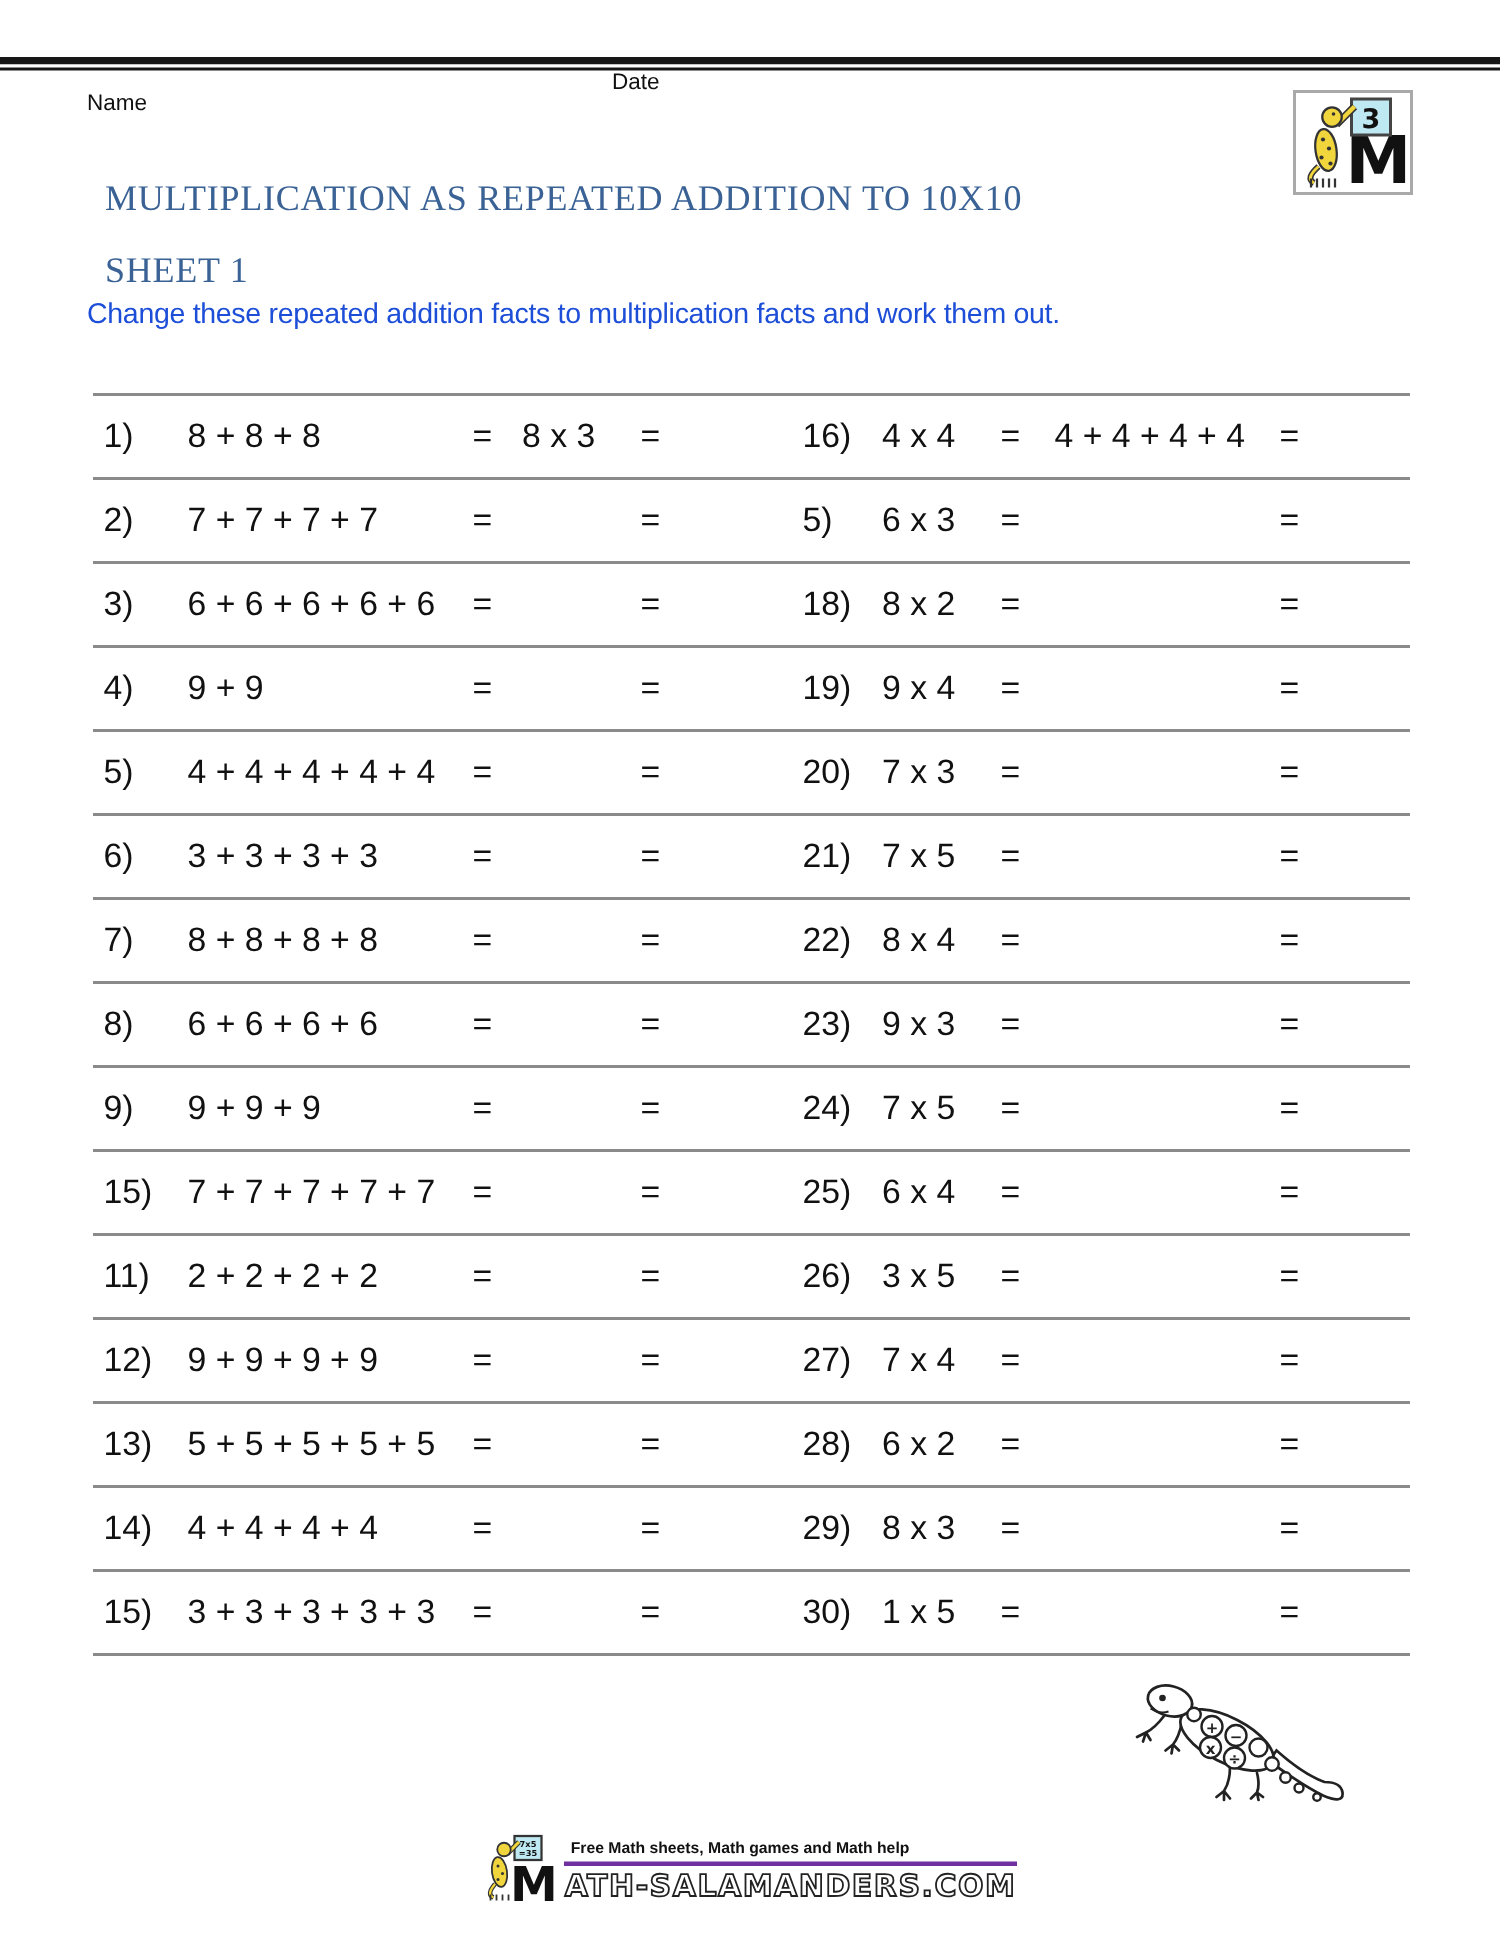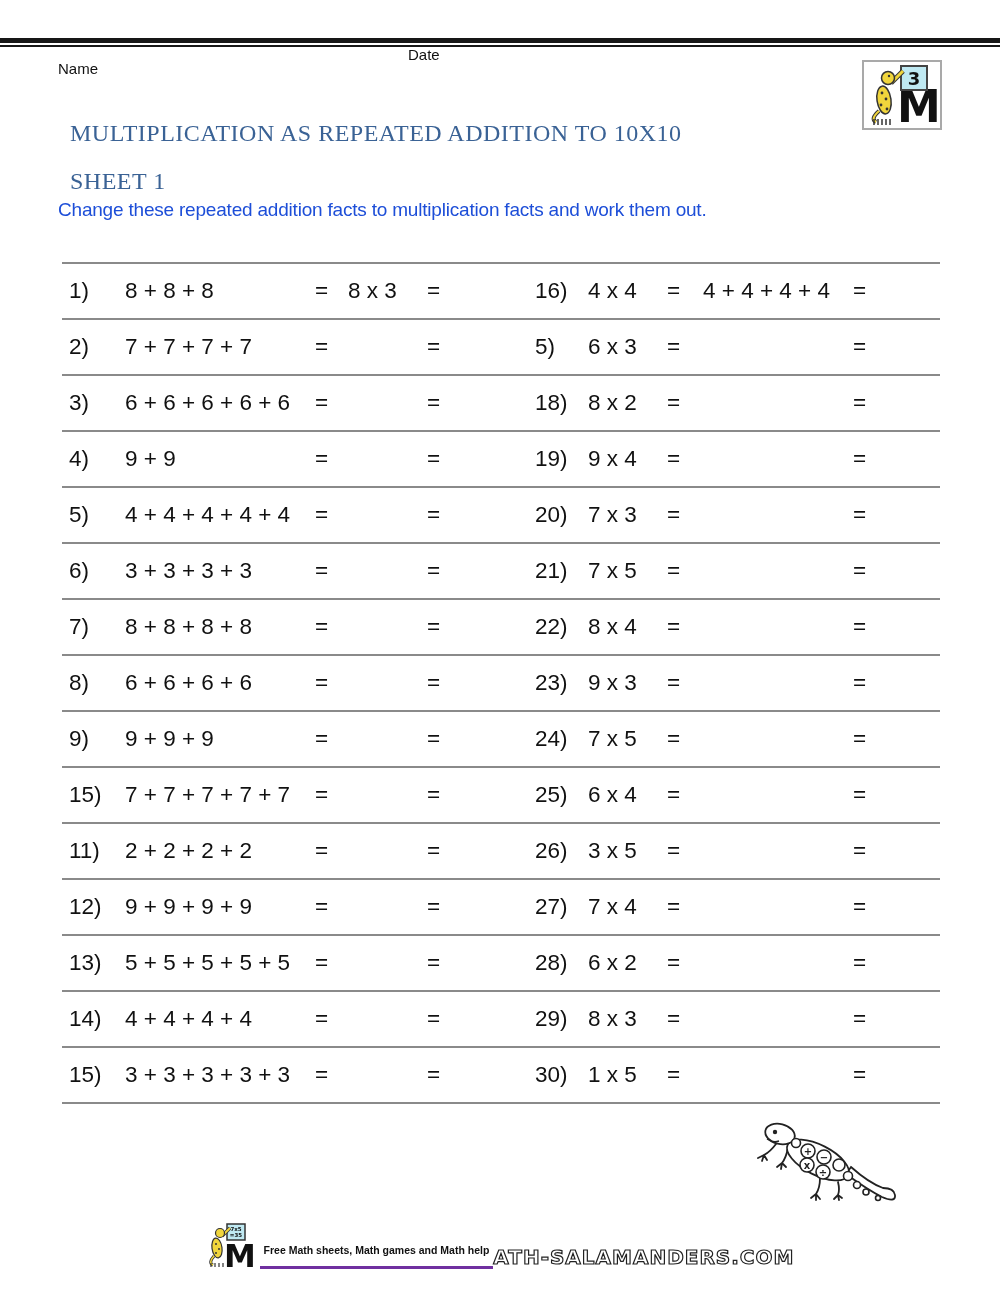--- a/index.html
+++ b/index.html
@@ -30,21 +30,21 @@
         align-items:center;font-size:22.5px;color:#111;}
   .cell{white-space:nowrap;}
   .cell.num{padding-left:7px;}
 
   
   .salamander-art{position:absolute;left:750px;top:1120px;}
 
   
   .footer{position:absolute;top:1222px;left:0;width:100%;display:flex;justify-content:center;}
   .footer-inner{display:flex;align-items:flex-end;}
-  .footer-textcol{display:flex;flex-direction:row;margin-left:2px;}
+  .footer-textcol{display:flex;flex-direction:column;margin-left:2px;}
   .tagline{font-size:10.5px;font-weight:bold;color:#111;white-space:nowrap;
            padding:0 4px 3px 4px;border-bottom:3px solid #7030a0;}
   .site-name{margin-top:1px;font-family:"DejaVu Sans",sans-serif;font-weight:700;
              font-size:20px;letter-spacing:1px;color:#c2410c;
              -webkit-text-fill-color:#fff;-webkit-text-stroke:1.2px #222;white-space:nowrap;}
 </style>
 </head>
 <body>
 
 <div class="page">

